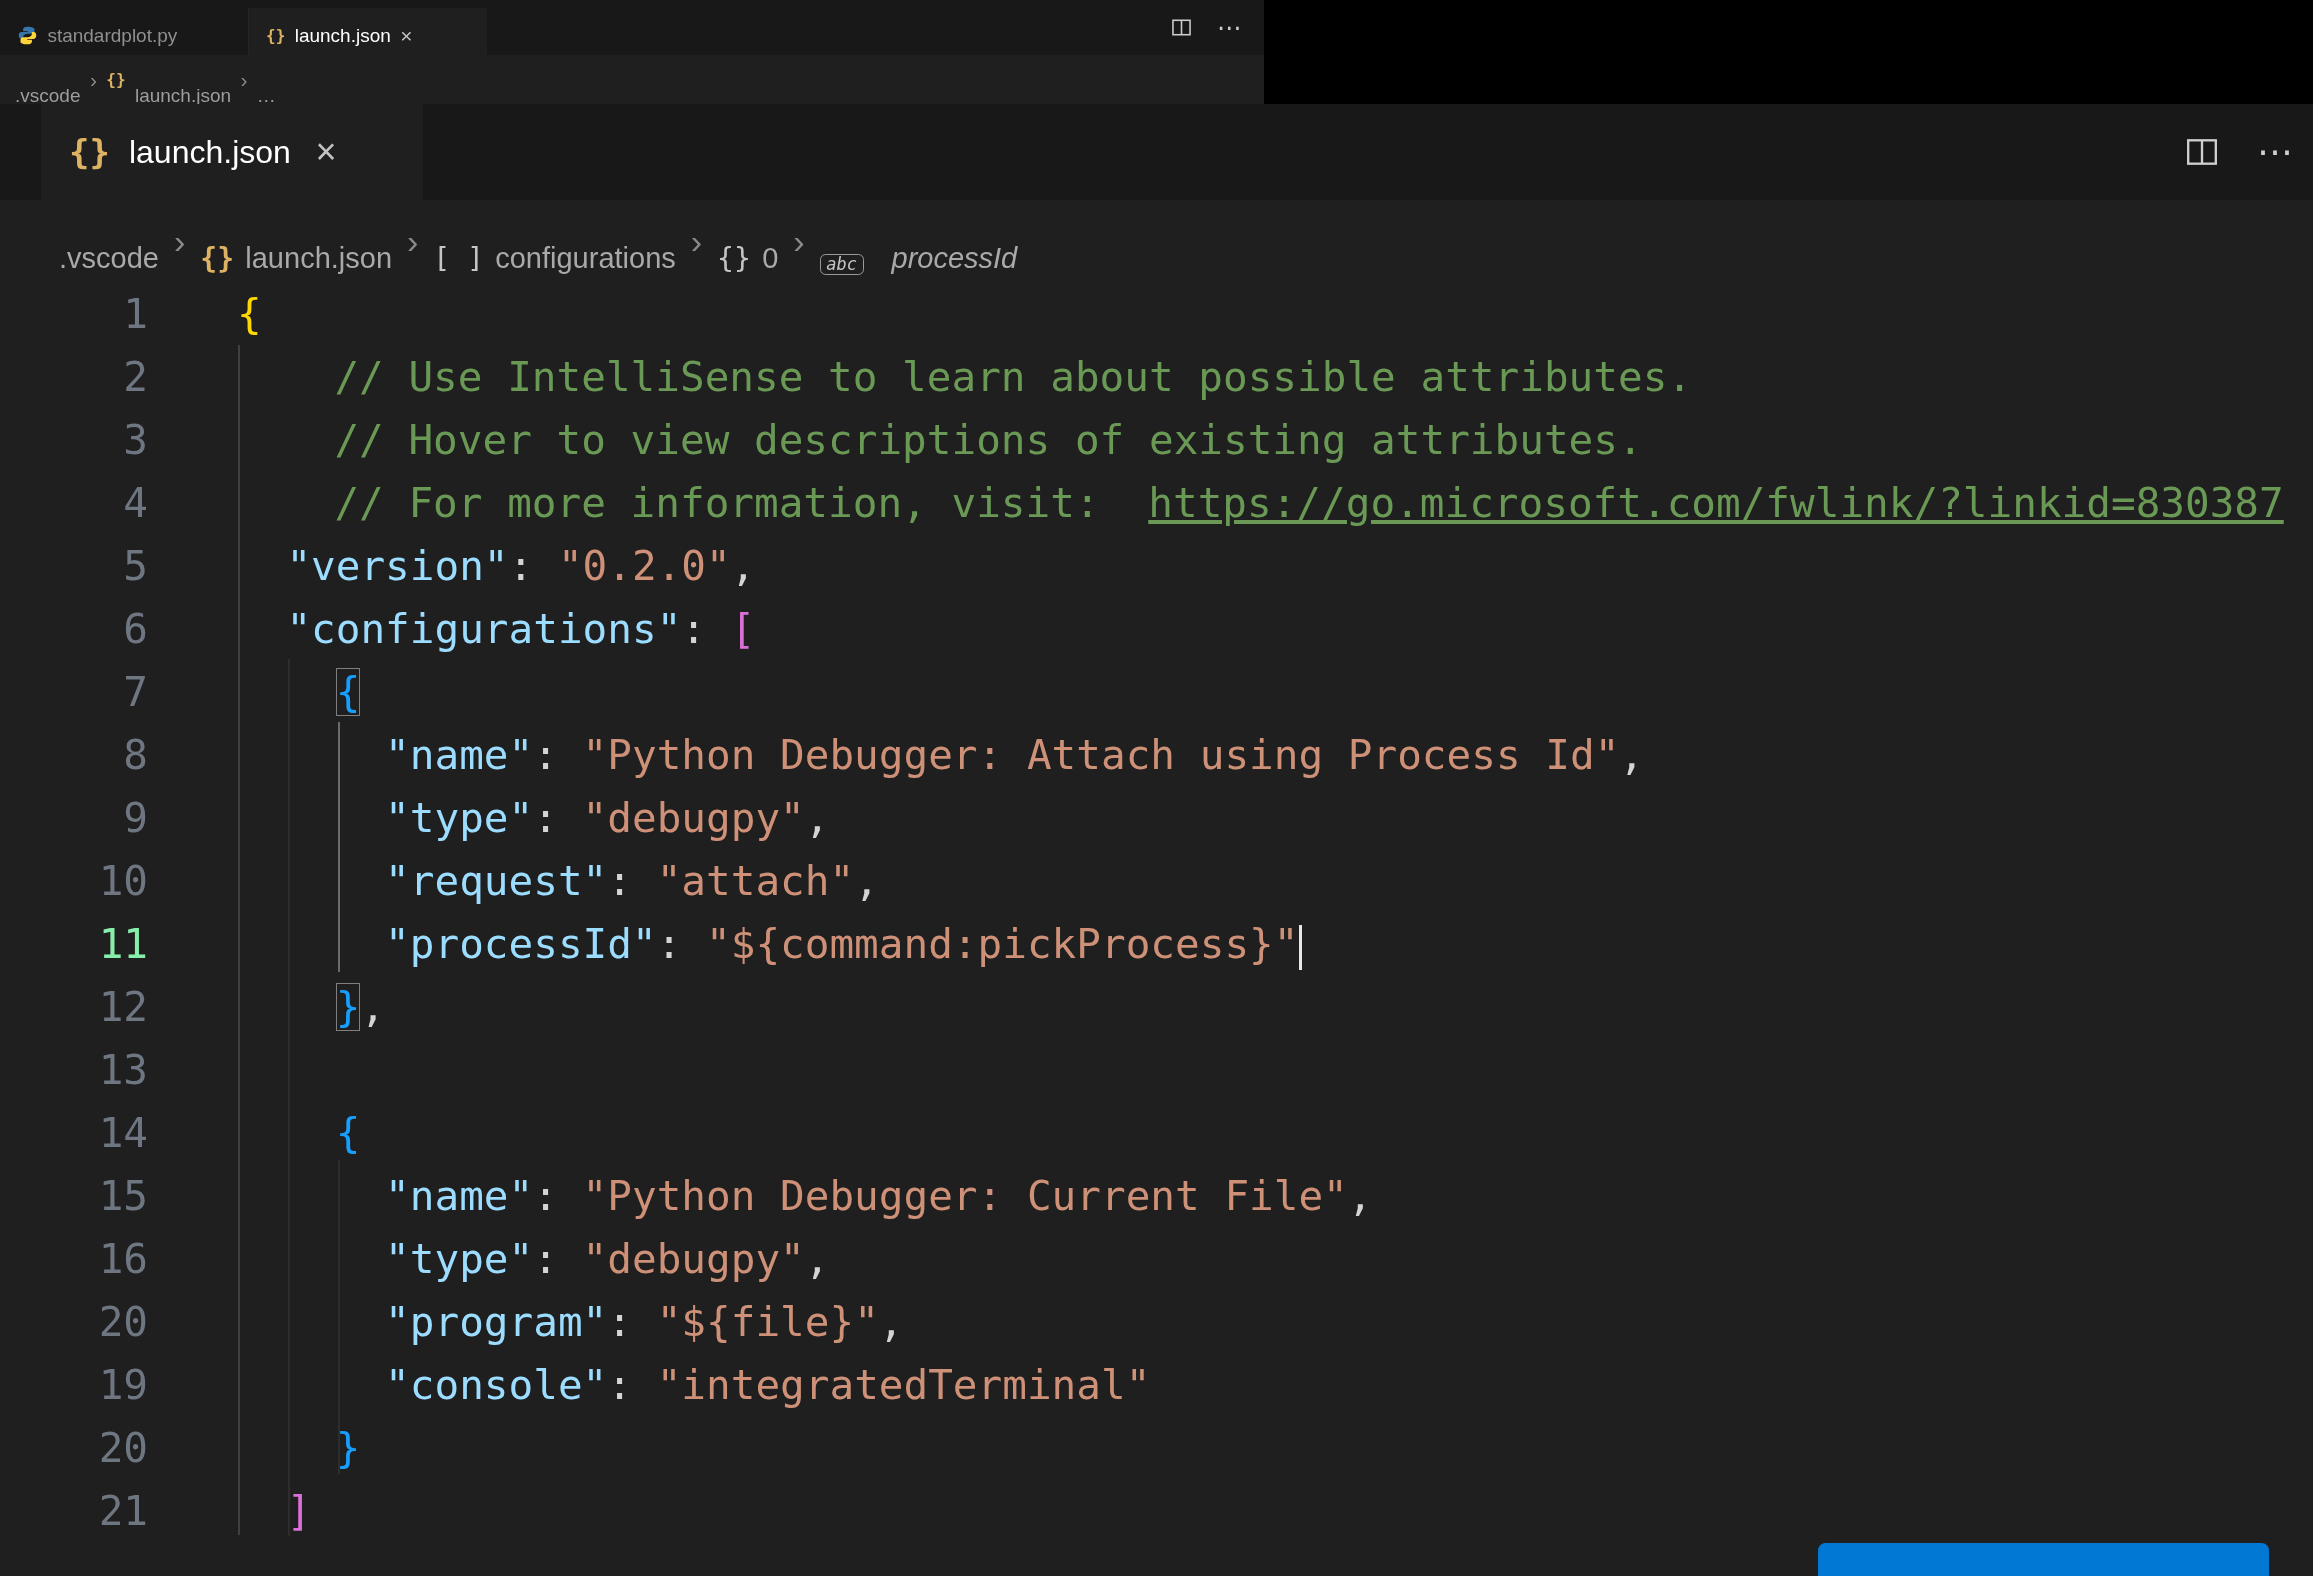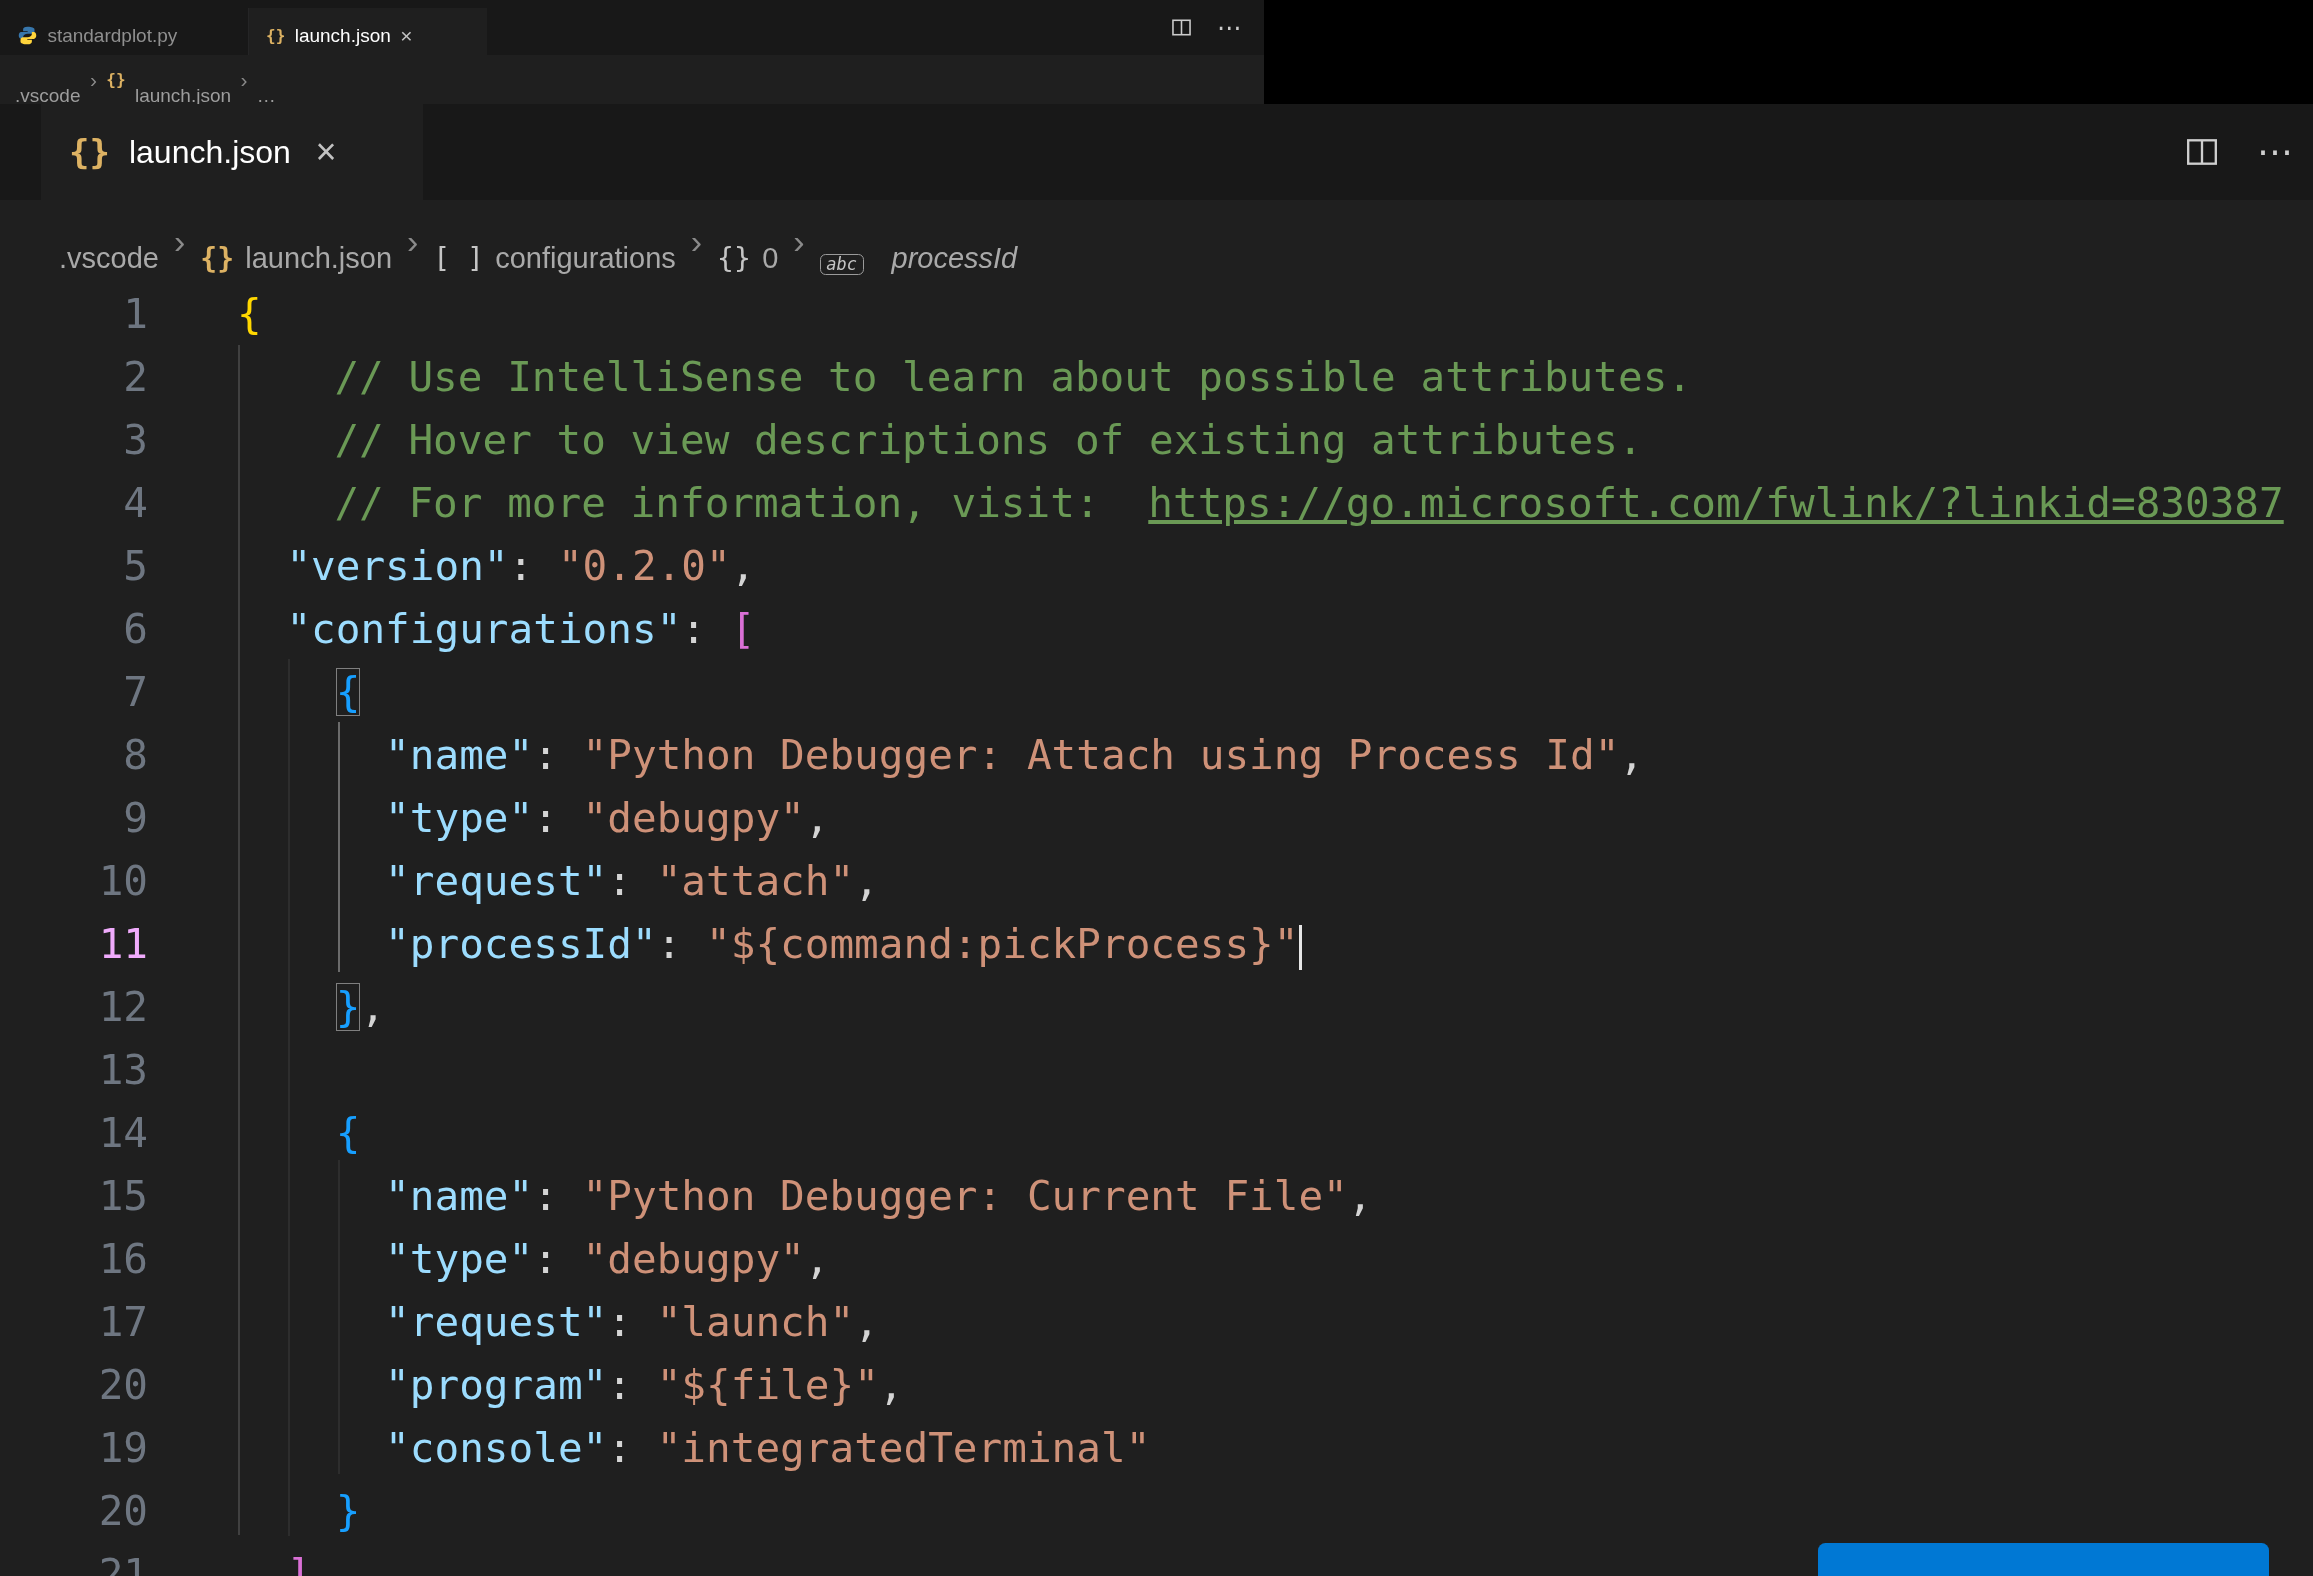--- a/index.html
+++ b/index.html
@@ -66,21 +66,21 @@
                font-family:"DejaVu Sans Mono", monospace; font-size:41px; }
   .guide { position:absolute; width:1.9px; z-index:0; }
   .g-col0 { left:238px; top:62px;  height:1190px; background:#404040; }
   .g-col2 { left:288px; top:376px; height:877px;  background:#2d2d2d; }
   .g-col4a{ left:338px; top:439px; height:250px;  background:#6b6b6b; }
   .g-col4b{ left:338px; top:877px; height:314px;  background:#2d2d2d; }
 
   #lines { position:relative; z-index:1; }
   .line { display:flex; height:63px; line-height:63px; white-space:pre; }
   .ln { flex:none; width:148px; text-align:right; color:#6e7681; }
-  .line.current .ln { color:#f0abfc; }
+  .line.current .ln { color:#86efac; }
   .lc { margin-left:89px; white-space:pre; }
 
   .tk-pl { color:#d4d4d4; }
   .tk-cm { color:#6a9955;margin-left:48px; }
   .tk-lk { color:#6a9955; text-decoration:underline; cursor:pointer;margin-left:24px; }
   .tk-k  { color:#9cdcfe; }
   .tk-pu { color:#d4d4d4; }
   .tk-s  { color:#ce9178; }
   .tk-b1 { color:#ffd700; }
   .tk-b2 { color:#da70d6; }
@@ -197,21 +197,20 @@
           <div class="line"><span class="ln">7</span><span class="lc"><span class="tk-pl">    </span><span class="tk-b3m">{</span></span></div>
           <div class="line"><span class="ln">8</span><span class="lc"><span class="tk-pl">      </span><span class="tk-k">"name"</span><span class="tk-pu">: </span><span class="tk-s">"Python Debugger: Attach using Process Id"</span><span class="tk-pu">,</span></span></div>
           <div class="line"><span class="ln">9</span><span class="lc"><span class="tk-pl">      </span><span class="tk-k">"type"</span><span class="tk-pu">: </span><span class="tk-s">"debugpy"</span><span class="tk-pu">,</span></span></div>
           <div class="line"><span class="ln">10</span><span class="lc"><span class="tk-pl">      </span><span class="tk-k">"request"</span><span class="tk-pu">: </span><span class="tk-s">"attach"</span><span class="tk-pu">,</span></span></div>
           <div class="line current"><span class="ln">11</span><span class="lc"><span class="tk-pl">      </span><span class="tk-k">"processId"</span><span class="tk-pu">: </span><span class="tk-s">"${command:pickProcess}"</span><span class="caret"></span></span></div>
           <div class="line"><span class="ln">12</span><span class="lc"><span class="tk-pl">    </span><span class="tk-b3m">}</span><span class="tk-pu">,</span></span></div>
           <div class="line"><span class="ln">13</span><span class="lc"></span></div>
           <div class="line"><span class="ln">14</span><span class="lc"><span class="tk-pl">    </span><span class="tk-b3">{</span></span></div>
           <div class="line"><span class="ln">15</span><span class="lc"><span class="tk-pl">      </span><span class="tk-k">"name"</span><span class="tk-pu">: </span><span class="tk-s">"Python Debugger: Current File"</span><span class="tk-pu">,</span></span></div>
           <div class="line"><span class="ln">16</span><span class="lc"><span class="tk-pl">      </span><span class="tk-k">"type"</span><span class="tk-pu">: </span><span class="tk-s">"debugpy"</span><span class="tk-pu">,</span></span></div>
-          <div class="line"><span class="ln">17</span><span class="lc"><span class="tk-pl">      </span><span class="tk-k">"request"</span><span class="tk-pu">: </span><span class="tk-s">"launch"</span><span class="tk-pu">,</span></span></div>
           <div class="line"><span class="ln">20</span><span class="lc"><span class="tk-pl">      </span><span class="tk-k">"program"</span><span class="tk-pu">: </span><span class="tk-s">"${file}"</span><span class="tk-pu">,</span></span></div>
           <div class="line"><span class="ln">19</span><span class="lc"><span class="tk-pl">      </span><span class="tk-k">"console"</span><span class="tk-pu">: </span><span class="tk-s">"integratedTerminal"</span></span></div>
           <div class="line"><span class="ln">20</span><span class="lc"><span class="tk-pl">    </span><span class="tk-b3">}</span></span></div>
           <div class="line"><span class="ln">21</span><span class="lc"><span class="tk-pl">  </span><span class="tk-b2">]</span></span></div>
         </div>
     </div>
 
     <div class="blue-btn"></div>
   </div>
 

